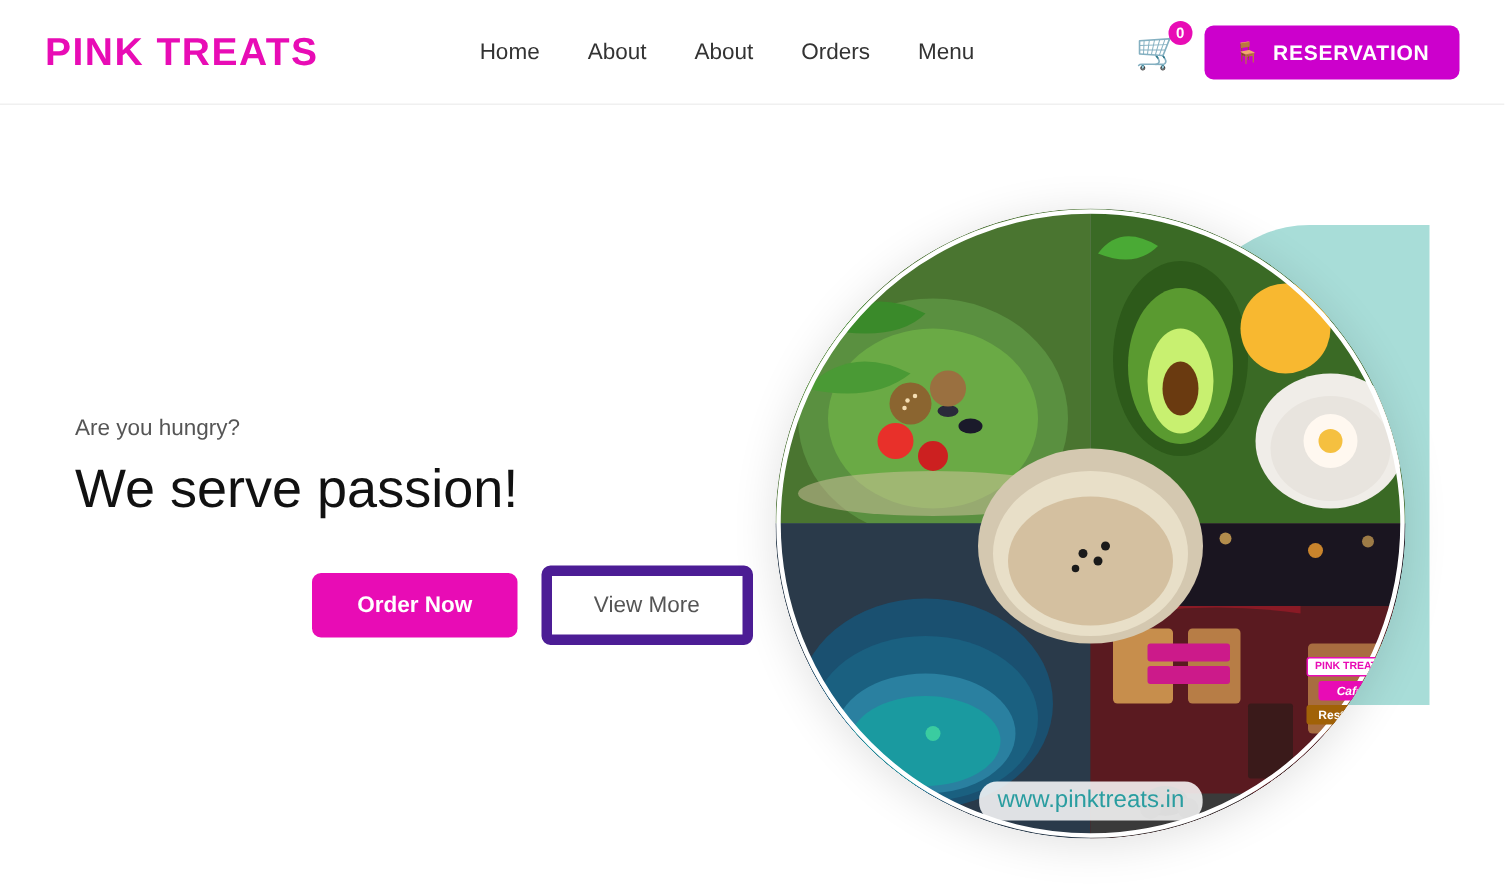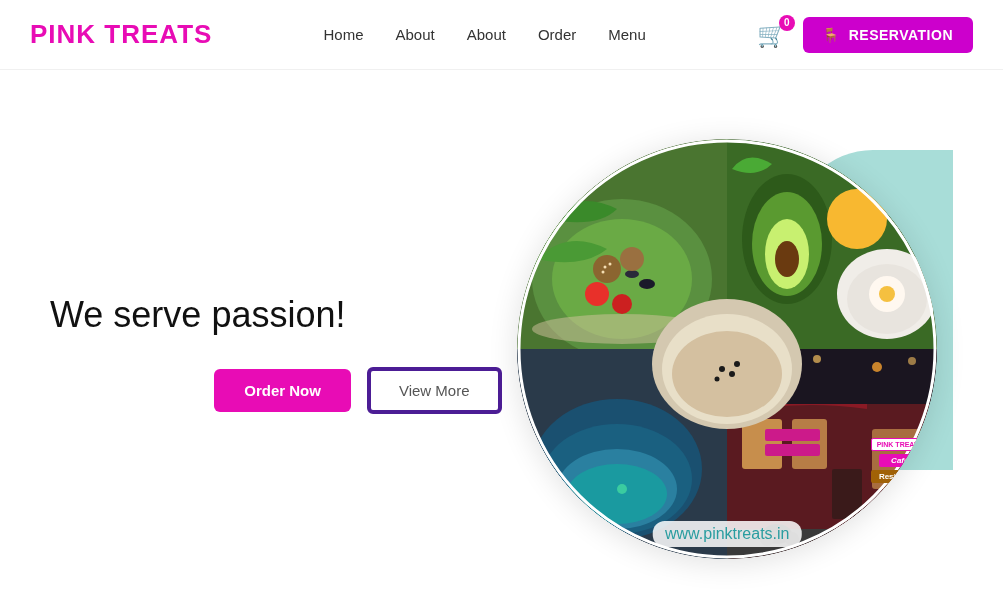--- a/index.html
+++ b/index.html
@@ -147,21 +147,21 @@
       border-radius: 6px;
       font-size: 15px;
       font-weight: 600;
       cursor: pointer;
       min-width: 130px;
     }
 
     .btn-viewmore {
       background: #fff;
       color: #555;
-      border: 4px solid #4c1d95;
+      border: 7px solid #4c1d95;
       padding: 11px 28px;
       border-radius: 6px;
       font-size: 15px;
       font-weight: 500;
       cursor: pointer;
       min-width: 130px;
     }
 
     
     .hero-right {
@@ -258,39 +258,40 @@
 </head>
 <body>
 
 <header class="header">
   <div class="logo">PINK TREATS</div>
 
   <nav class="nav">
     <a class="nav-link" href="#">Home</a>
     <a class="nav-link" href="#">About</a>
     <a class="nav-link" href="#">About</a>
-    <a class="nav-link" href="#">Order</a>
+    <a class="nav-link" href="#">Orders</a>
     <a class="nav-link" href="#">Menu</a>
   </nav>
 
   <div class="header-right">
     <div class="cart-wrapper">
       <span class="cart-icon">🛒</span>
       <span class="cart-badge">0</span>
     </div>
     <button class="reservation-btn">
       <span class="reservation-icon">🪑</span>
       <span>RESERVATION</span>
     </button>
   </div>
 </header>
 
 <main class="main">
 
   <div class="hero-left">
+    <p class="tagline-small">Are you hungry?</p>
     <h1 class="tagline-big">We serve passion!</h1>
     <div class="hero-buttons">
       <button class="btn-order">Order Now</button>
       <button class="btn-viewmore">View More</button>
     </div>
   </div>
 
   <div class="hero-right">
     <div class="teal-wave"></div>
 

